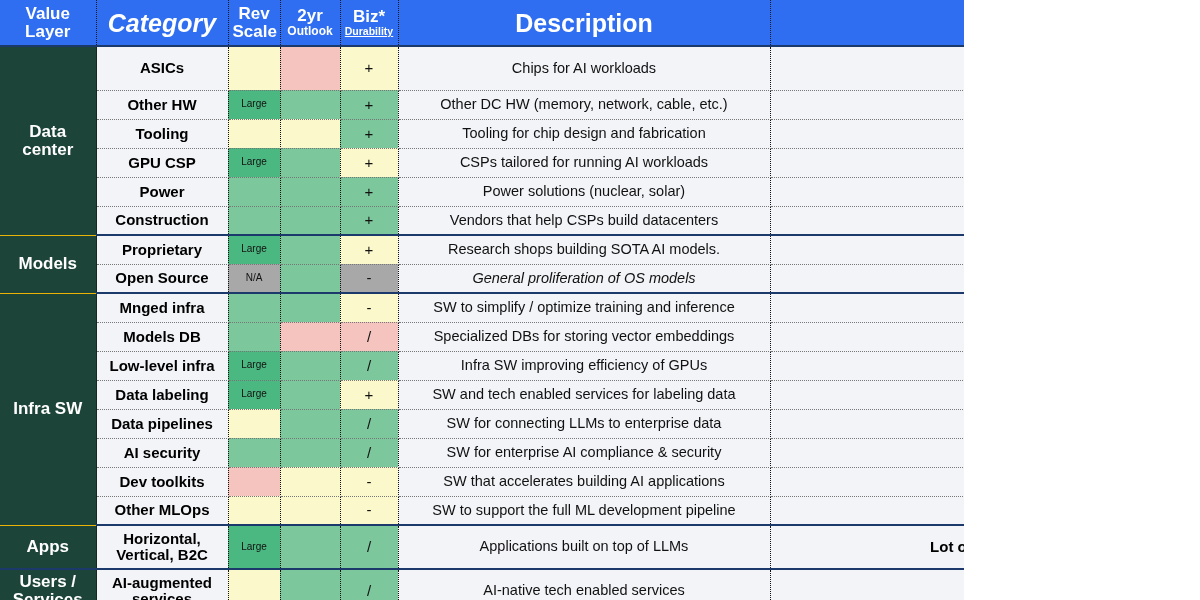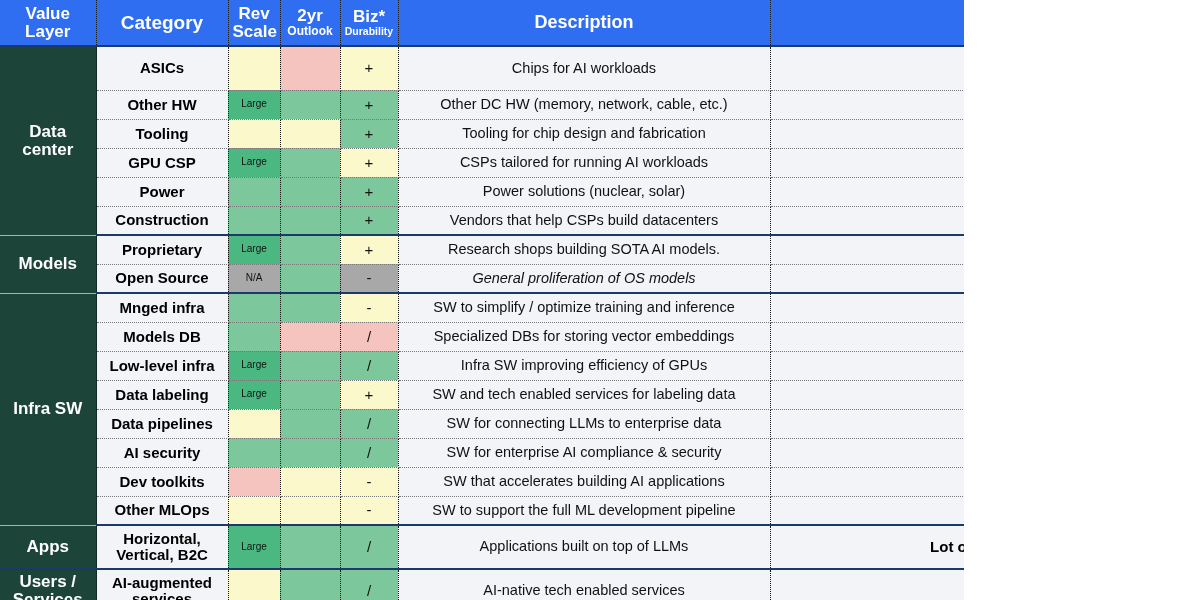--- a/index.html
+++ b/index.html
@@ -37,28 +37,28 @@
     font-weight: bold;
     text-align: center;
     vertical-align: middle;
     padding: 2px 4px;
     height: 46px;
     border-right: 1px dotted #1b1b1b;
     border-bottom: 2px solid #1b3a6b;
     line-height: 1.04;
   }
   th.h-layer  { font-size: 17px; }
-  th.h-cat    { font-size: 19px; }
+  th.h-cat    { font-size: 25px; font-style: italic; }
   th.h-rev    { font-size: 17px; }
   th.h-2yr    { font-size: 17px; }
   th.h-biz    { font-size: 17px; }
-  th.h-desc   { font-size: 18px; }
+  th.h-desc   { font-size: 25px; }
   th.h-persp  { font-size: 19px; text-align: right; padding-right: 10px; }
   th .sub { display:block; font-size: 12px; font-weight: bold; }
-  th .sub.tiny { font-size: 10.5px; }
+  th .sub.tiny { font-size: 10.5px; text-decoration: underline; }
 
   
   tbody td {
     border-right: 1px dotted #111;
     border-bottom: 1px dotted #777;
     vertical-align: middle;
     padding: 1px 4px;
     background: #f2f4f8;
     height: 29px;
     line-height: 1.06;

